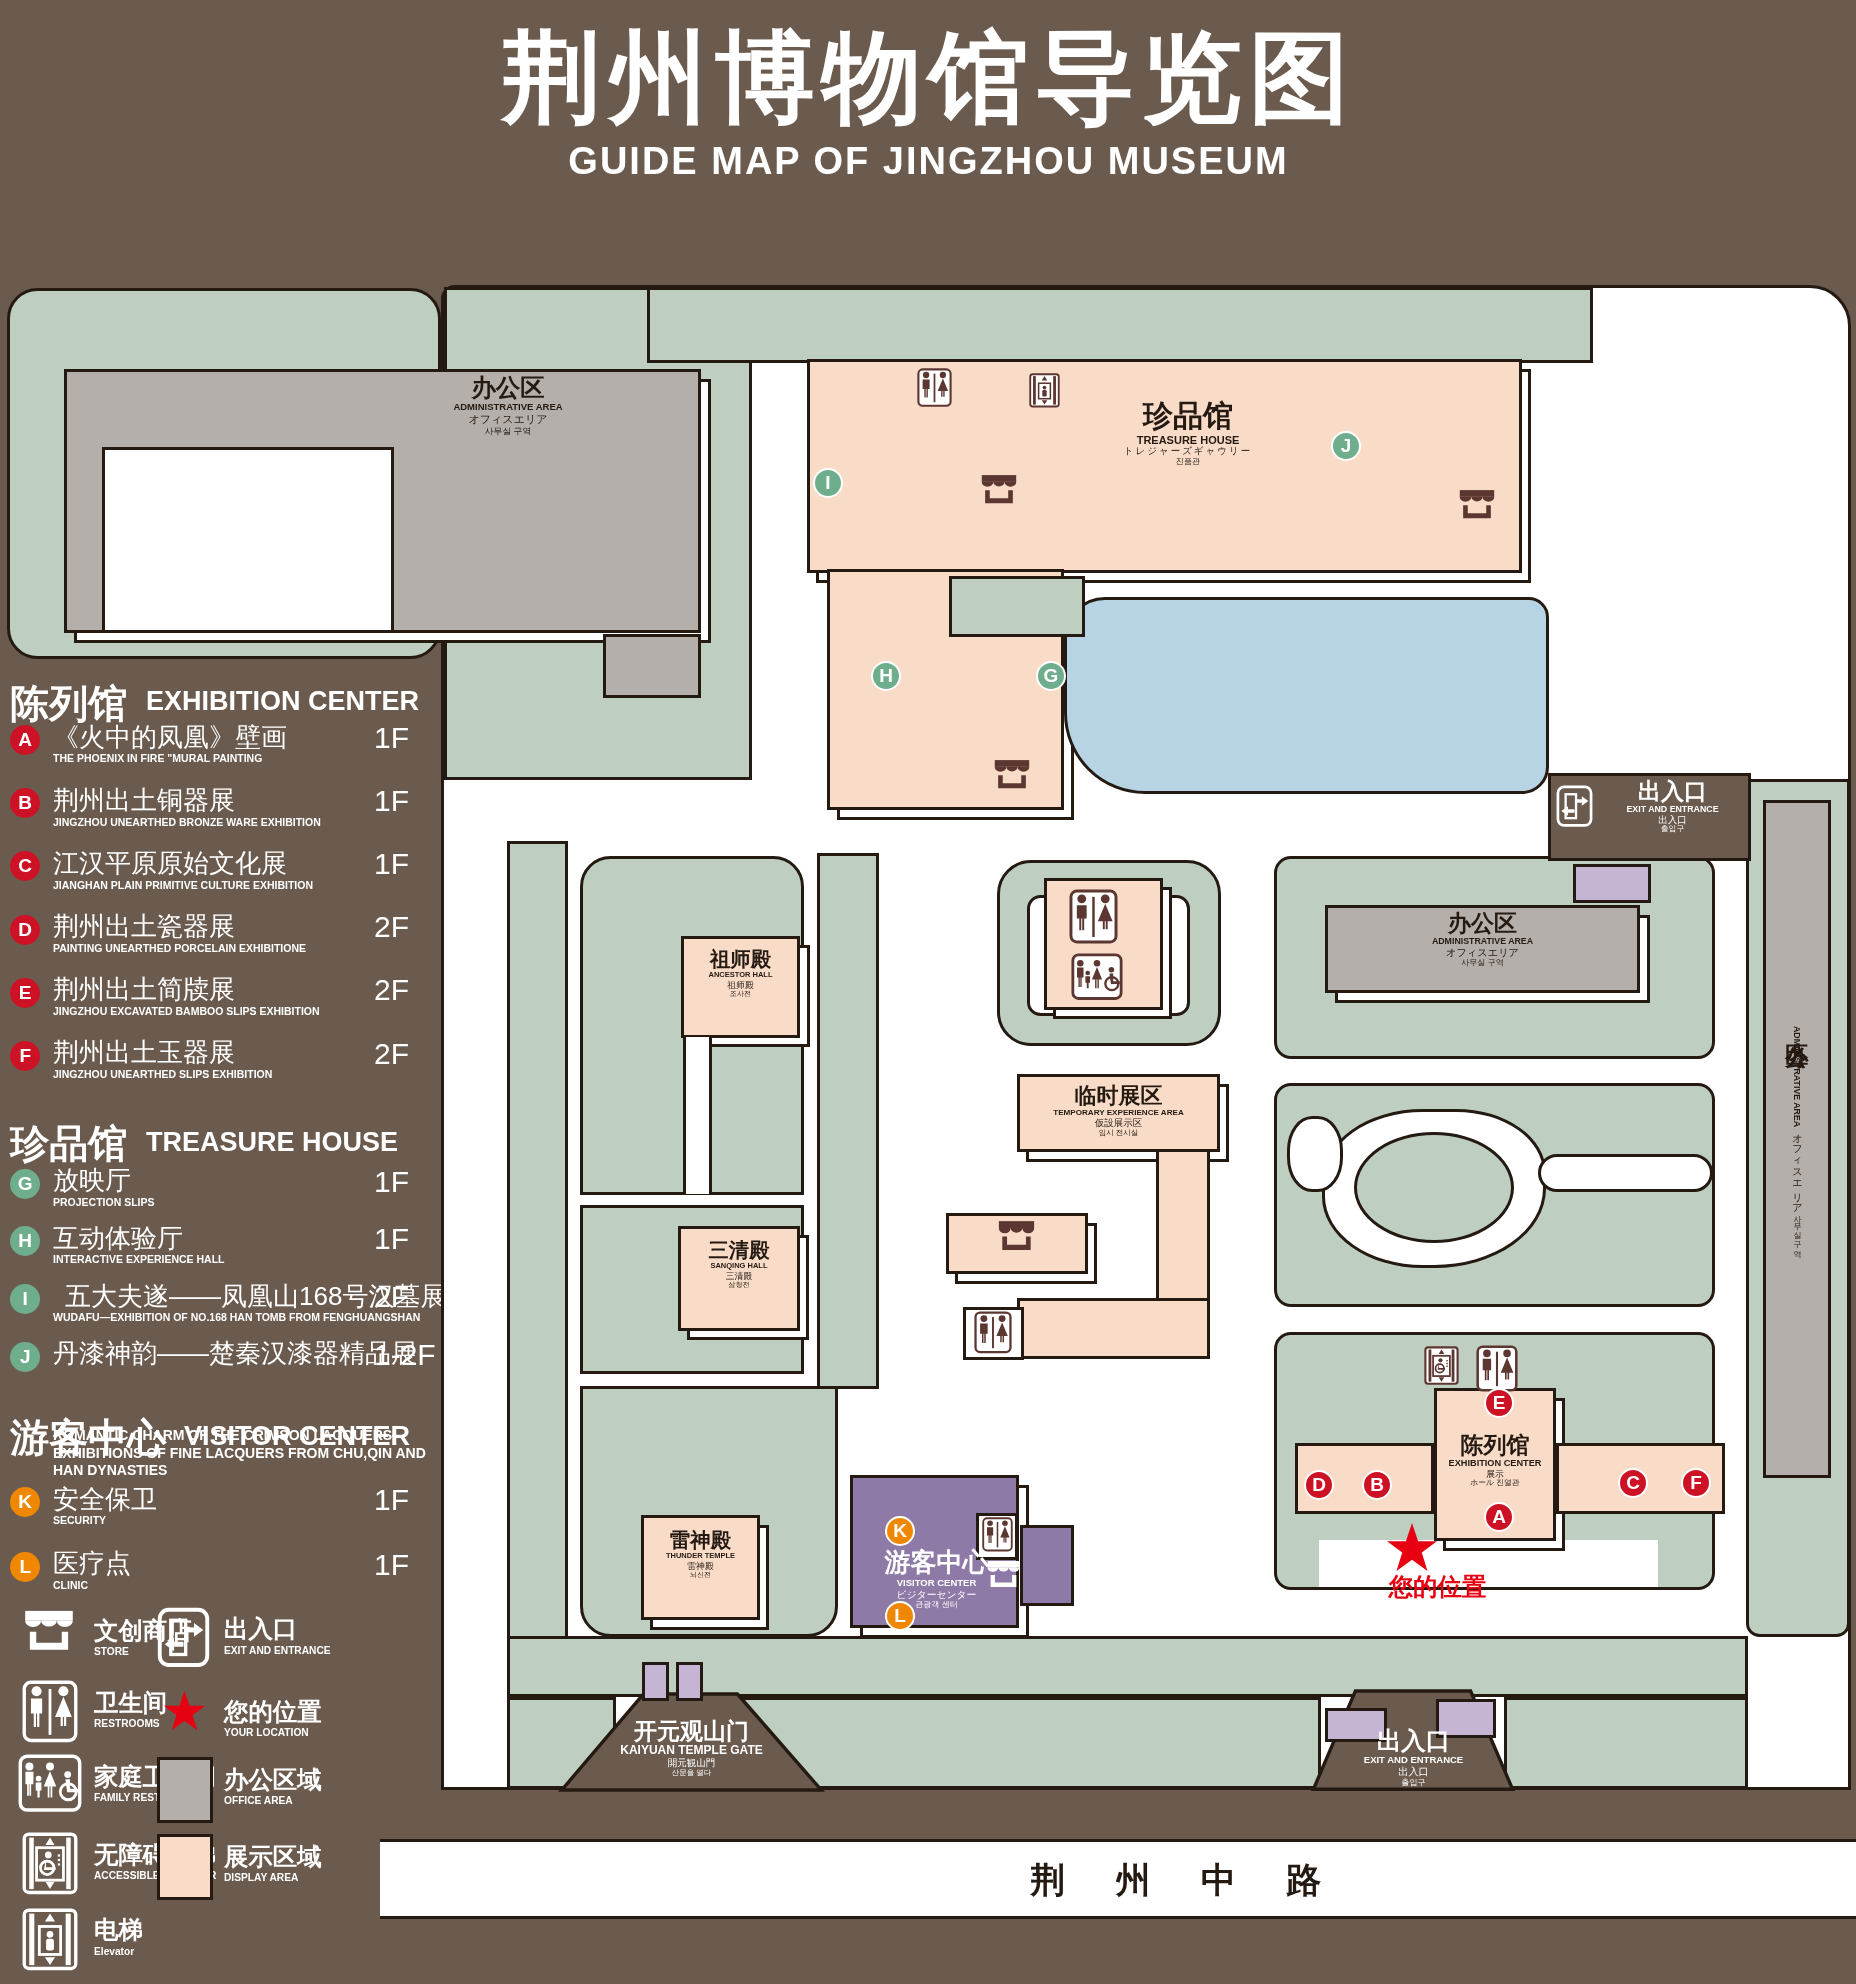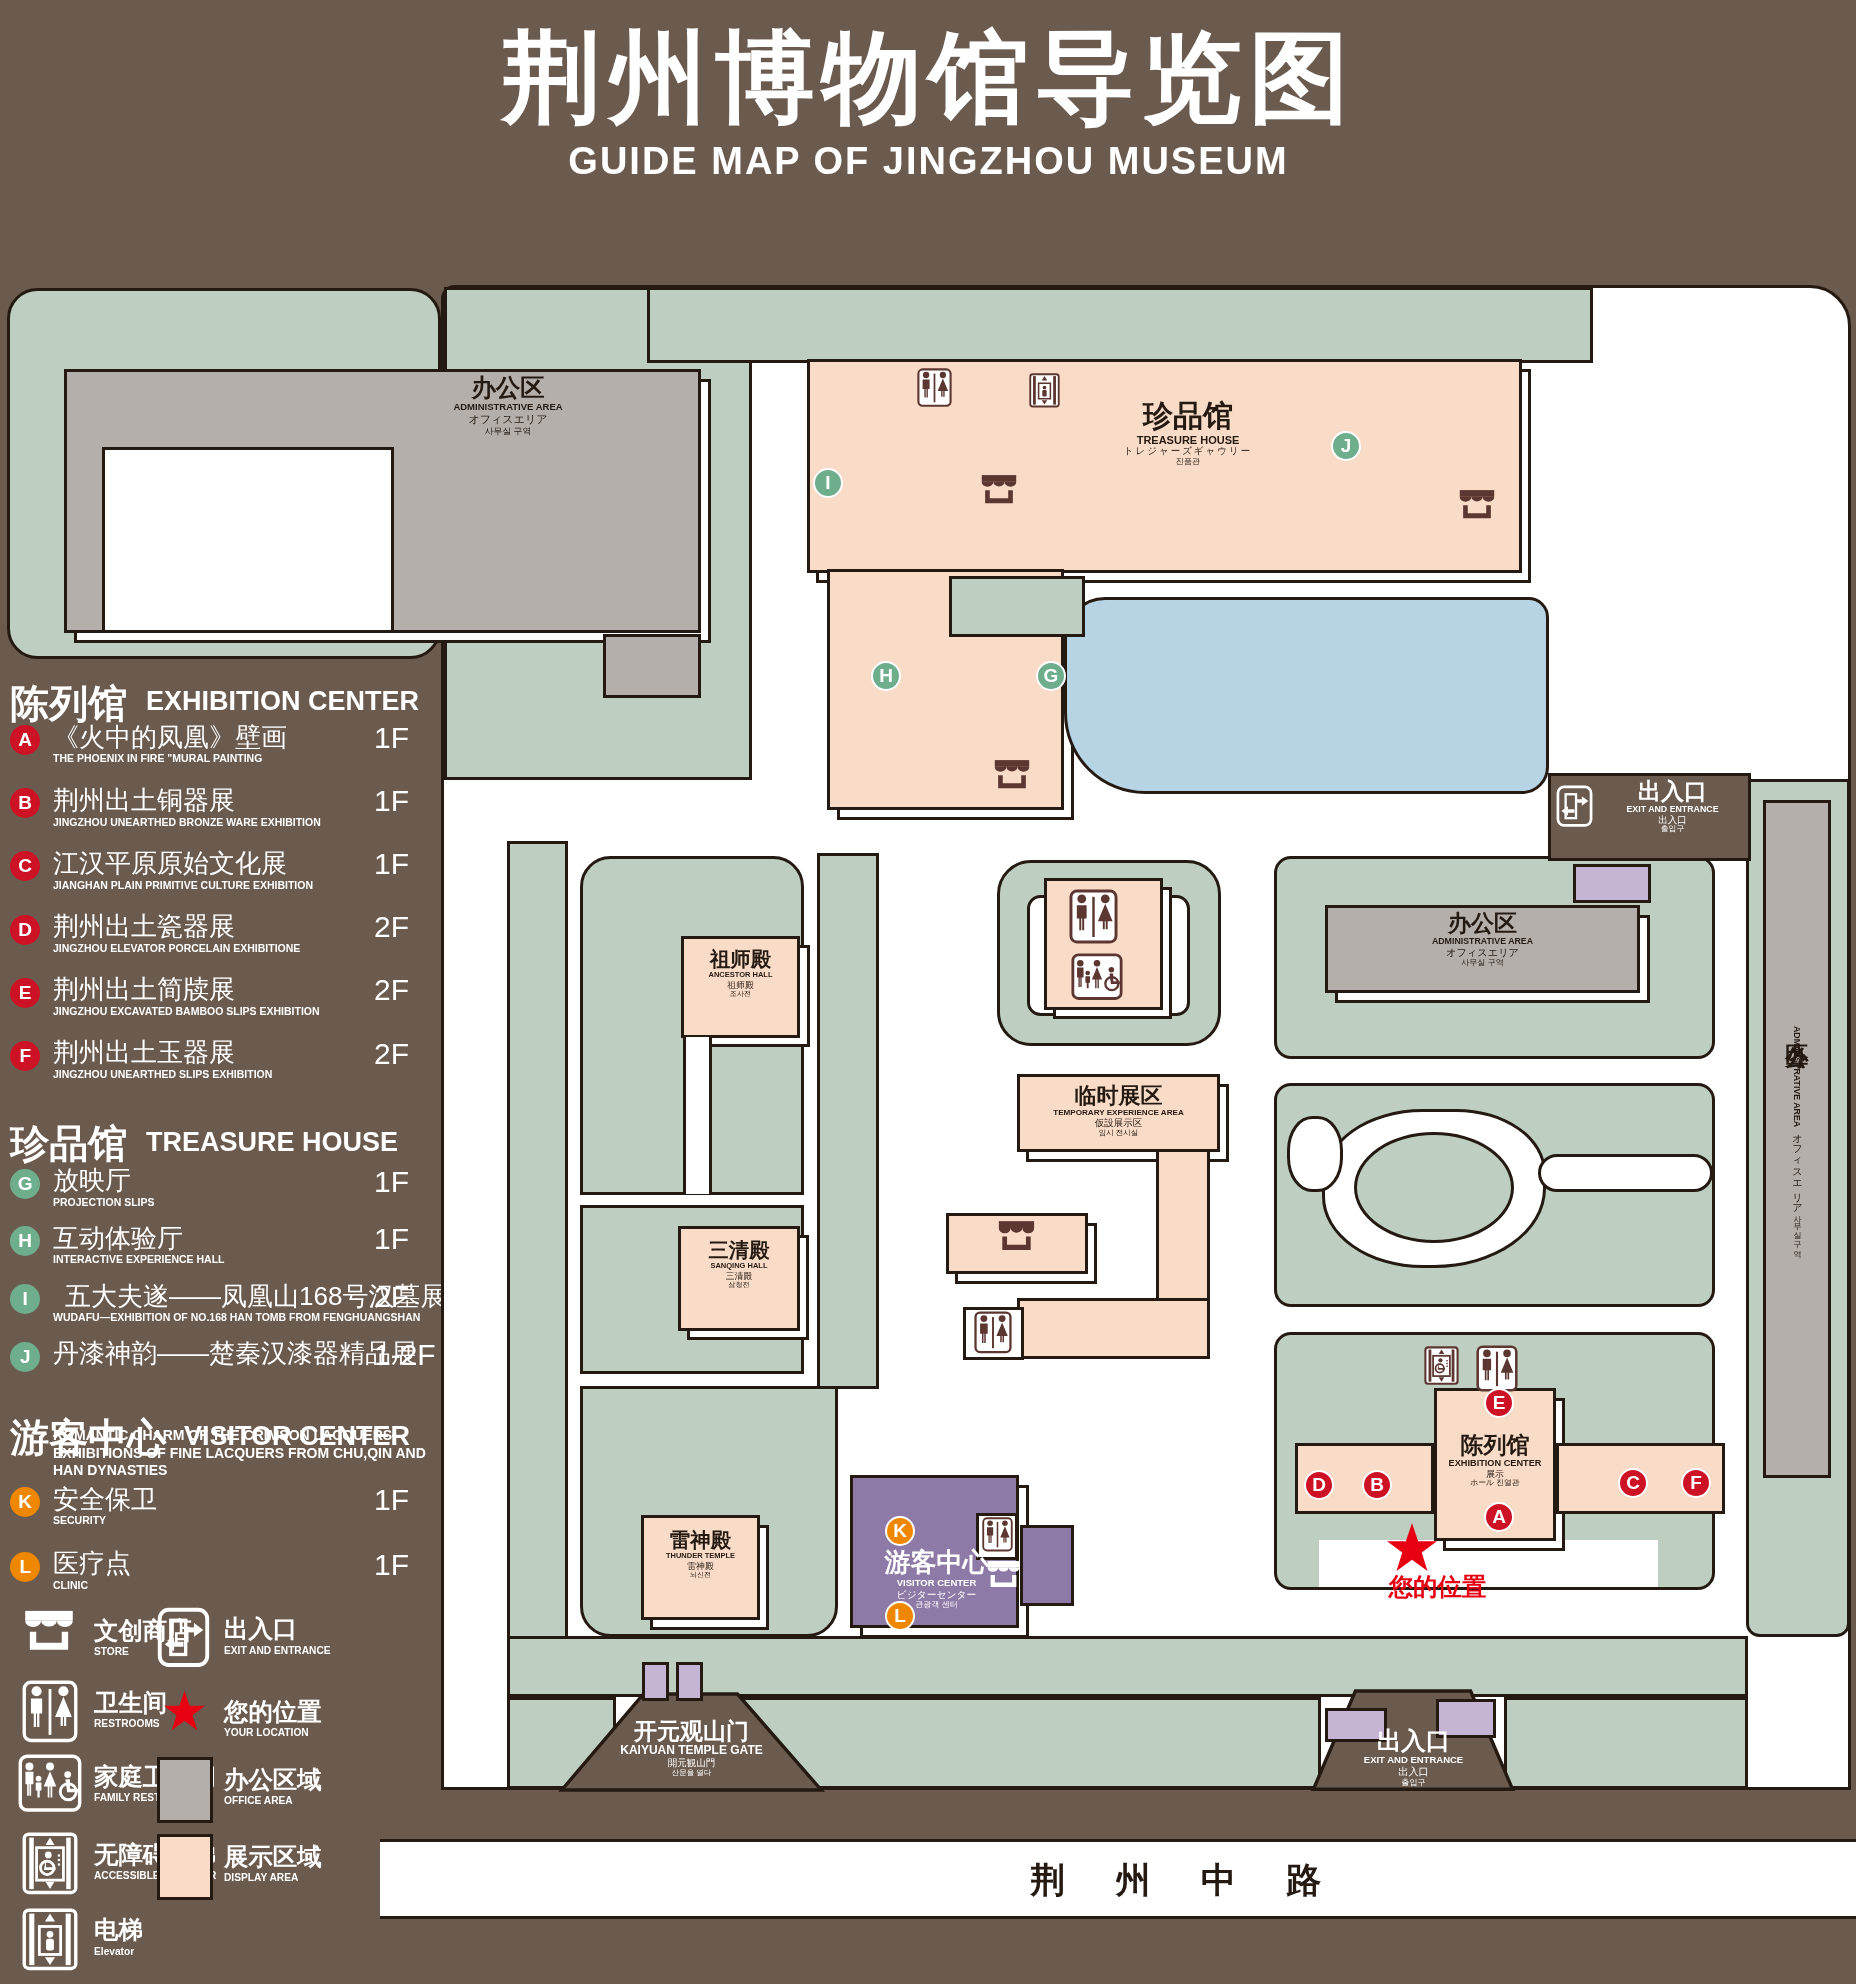--- a/index.html
+++ b/index.html
@@ -60,21 +60,21 @@
     <div class="abs badge" style="left: 10.2px; top: 788px; width: 30px; height: 30px; background: rgb(206, 18, 37); font-size: 19px;">B</div>
     <div class="abs lg-item-zh" style="left: 53px; top: 783px; font-size: 26px;">荆州出土铜器展</div>
     <div class="abs lg-item-en" style="left: 53px; top: 816px; width: 393px; font-size: 10.5px;">JINGZHOU UNEARTHED BRONZE WARE EXHIBITION</div>
     <div class="abs lg-floor" style="left: 374px; top: 784px; width: 75px;">1F</div>
     <div class="abs badge" style="left: 10.2px; top: 851px; width: 30px; height: 30px; background: rgb(206, 18, 37); font-size: 19px;">C</div>
     <div class="abs lg-item-zh" style="left: 53px; top: 846px; font-size: 26px;">江汉平原原始文化展</div>
     <div class="abs lg-item-en" style="left: 53px; top: 879px; width: 393px; font-size: 10.5px;">JIANGHAN PLAIN PRIMITIVE CULTURE EXHIBITION</div>
     <div class="abs lg-floor" style="left: 374px; top: 847px; width: 75px;">1F</div>
     <div class="abs badge" style="left: 10.2px; top: 915px; width: 30px; height: 30px; background: rgb(206, 18, 37); font-size: 19px;">D</div>
     <div class="abs lg-item-zh" style="left: 53px; top: 909px; font-size: 26px;">荆州出土瓷器展</div>
-    <div class="abs lg-item-en" style="left: 53px; top: 942px; width: 393px; font-size: 10.5px;">JINGZHOU ELEVATOR PORCELAIN EXHIBITIONE</div>
+    <div class="abs lg-item-en" style="left: 53px; top: 942px; width: 393px; font-size: 10.5px;">PAINTING UNEARTHED PORCELAIN EXHIBITIONE</div>
     <div class="abs lg-floor" style="left: 374px; top: 910px; width: 75px;">2F</div>
     <div class="abs badge" style="left: 10.2px; top: 978px; width: 30px; height: 30px; background: rgb(206, 18, 37); font-size: 19px;">E</div>
     <div class="abs lg-item-zh" style="left: 53px; top: 972px; font-size: 26px;">荆州出土简牍展</div>
     <div class="abs lg-item-en" style="left: 53px; top: 1005px; width: 393px; font-size: 10.5px;">JINGZHOU EXCAVATED BAMBOO SLIPS EXHIBITION</div>
     <div class="abs lg-floor" style="left: 374px; top: 973px; width: 75px;">2F</div>
     <div class="abs badge" style="left: 10.2px; top: 1041px; width: 30px; height: 30px; background: rgb(206, 18, 37); font-size: 19px;">F</div>
     <div class="abs lg-item-zh" style="left: 53px; top: 1035px; font-size: 26px;">荆州出土玉器展</div>
     <div class="abs lg-item-en" style="left: 53px; top: 1068px; width: 393px; font-size: 10.5px;">JINGZHOU UNEARTHED SLIPS EXHIBITION</div>
     <div class="abs lg-floor" style="left: 374px; top: 1037px; width: 75px;">2F</div>
     <div class="abs lg-zh" style="left: 10.2px; top: 1117px; font-size: 39px;">珍品馆</div>

